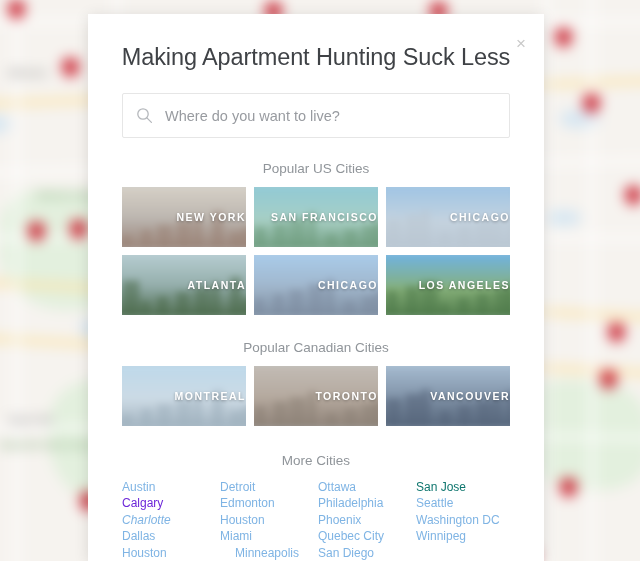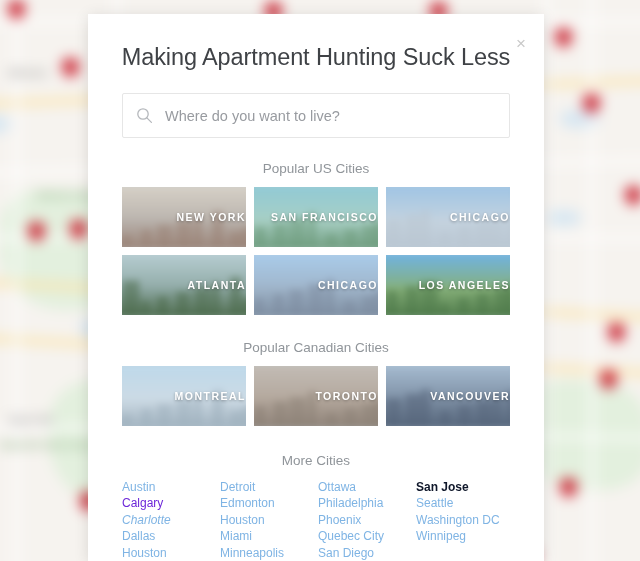--- a/index.html
+++ b/index.html
@@ -431,30 +431,30 @@
         <a class="city-link" style="color: #6d28d9;">Calgary</a>
         <a class="city-link" style="color: rgb(127, 180, 228); font-style: italic;">Charlotte</a>
         <a class="city-link" style="color: rgb(127, 180, 228);">Dallas</a>
         <a class="city-link" style="color: rgb(127, 180, 228);">Houston</a>
       </div>
       <div class="more-col">
         <a class="city-link" style="color: rgb(127, 180, 228);">Detroit</a>
         <a class="city-link" style="color: rgb(127, 180, 228);">Edmonton</a>
         <a class="city-link" style="color: rgb(127, 180, 228);">Houston</a>
         <a class="city-link" style="color: rgb(127, 180, 228);">Miami</a>
-        <a class="city-link" style="color: rgb(127, 180, 228);">Minneapolis</a>
+        <a class="city-link" style="color: rgb(127, 180, 228); text-align: center;">Minneapolis</a>
       </div>
       <div class="more-col">
         <a class="city-link" style="color: rgb(127, 180, 228);">Ottawa</a>
         <a class="city-link" style="color: rgb(127, 180, 228);">Philadelphia</a>
         <a class="city-link" style="color: rgb(127, 180, 228);">Phoenix</a>
         <a class="city-link" style="color: rgb(127, 180, 228);">Quebec City</a>
         <a class="city-link" style="color: rgb(127, 180, 228);">San Diego</a>
       </div>
       <div class="more-col">
-        <a class="city-link" style="color: #0f172a; font-weight: bold;">San Jose</a>
+        <a class="city-link" style="color: #0f766e;">San Jose</a>
         <a class="city-link" style="color: rgb(127, 180, 228);">Seattle</a>
         <a class="city-link" style="color: rgb(127, 180, 228);">Washington DC</a>
         <a class="city-link" style="color: rgb(127, 180, 228);">Winnipeg</a>
       </div>
     </div>
 
 </div>
 
 </body></html>

